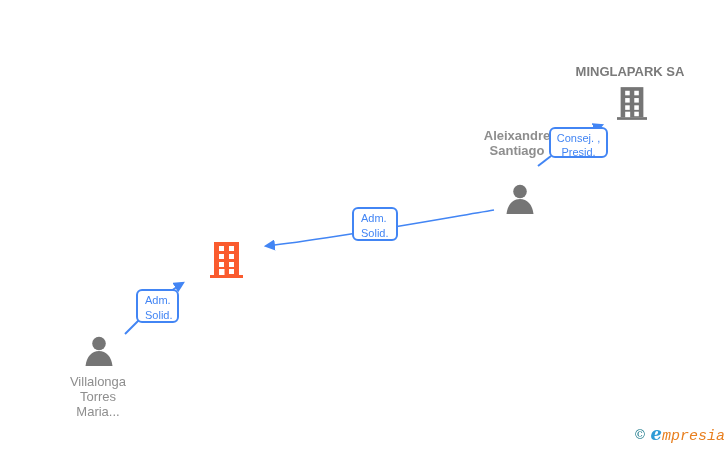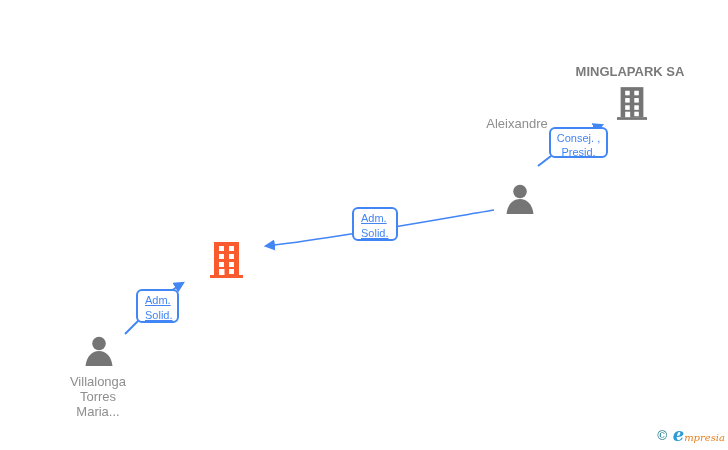--- a/index.html
+++ b/index.html
@@ -28,28 +28,28 @@
   .company-icon{color:var(--gray-icon);}
   .company-icon.hot{color:var(--orange);}
   .person-icon{color:var(--gray-icon);}
   .badge{
     position:absolute;z-index:3;background:#fff;border:2px solid var(--blue);
     border-radius:6px;color:var(--blue);font-size:11px;line-height:14px;
     box-sizing:border-box;
   }
   .badge .bl{display:block;}
   .badge.centered{text-align:center;padding-top:2px;}
-  .badge.lefty{text-align:left;padding:2px 10px 0 7px;line-height:15px;text-decoration:underline;}
+  .badge.lefty{text-align:left;padding:2px 10px 0 7px;line-height:15px;}
   #brand{
     position:absolute;z-index:2;right:3px;bottom:5px;white-space:nowrap;
     font-family:"DejaVu Serif","Liberation Serif",serif;font-style:italic;
   }
   #brand .copy{color:var(--teal);font-size:13px;font-style:normal;vertical-align:1px;margin-right:4px;}
   #brand .b1{color:var(--logo-blue);font-size:18px;font-weight:bold;}
-  #brand .b2{color:var(--logo-orange);font-size:10px;}
+  #brand .b2{color:var(--logo-orange);font-size:15px;font-family:Liberation Mono, monospace;}
 </style>
 </head>
 <body>
 
 <div id="canvas">
 
   <svg id="wires" viewBox="0 0 728 450">
     <defs>
       <marker id="arrow" viewBox="0 0 10 10" refX="8" refY="5" markerWidth="7" markerHeight="7" orient="auto-start-reverse">
         <path d="M0,0 L10,5 L0,10 z" fill="#4285f4"></path>
@@ -83,22 +83,23 @@
         <rect x="9" y="27" width="5.5" height="6"></rect>
       </g>
     </svg>
   </span>
 
   <div class="badge centered" style="left:549px;top:127px;width:59px;height:31px;">
     <span class="bl">Consej. ,</span>
     <span class="bl">Presid.</span>
   </div>
 
-  <div class="node-label person-name" style="left:467px;top:116px;width:100px;">
+  <div class="node-label person-name" style="left:467px;top:128px;width:100px;font-weight:bold;">
     <span class="bl" style="display:block">Aleixandre</span>
+    <span class="bl" style="display:block">Santiago</span>
   </div>
   <span class="icon person-icon" style="left:504px;top:184px;width:32px;height:30px;">
     <svg viewBox="0 0 32 30" fill="currentColor">
       <circle cx="16" cy="7.5" r="6.8"></circle>
       <path d="M2.5,30 C3.5,20.5 9,15 16,15 C23,15 28.5,20.5 29.5,30 Z"></path>
     </svg>
   </span>
 
   <div class="badge lefty" style="left:352px;top:207px;width:46px;height:34px;">
     <span class="bl">Adm.</span>

